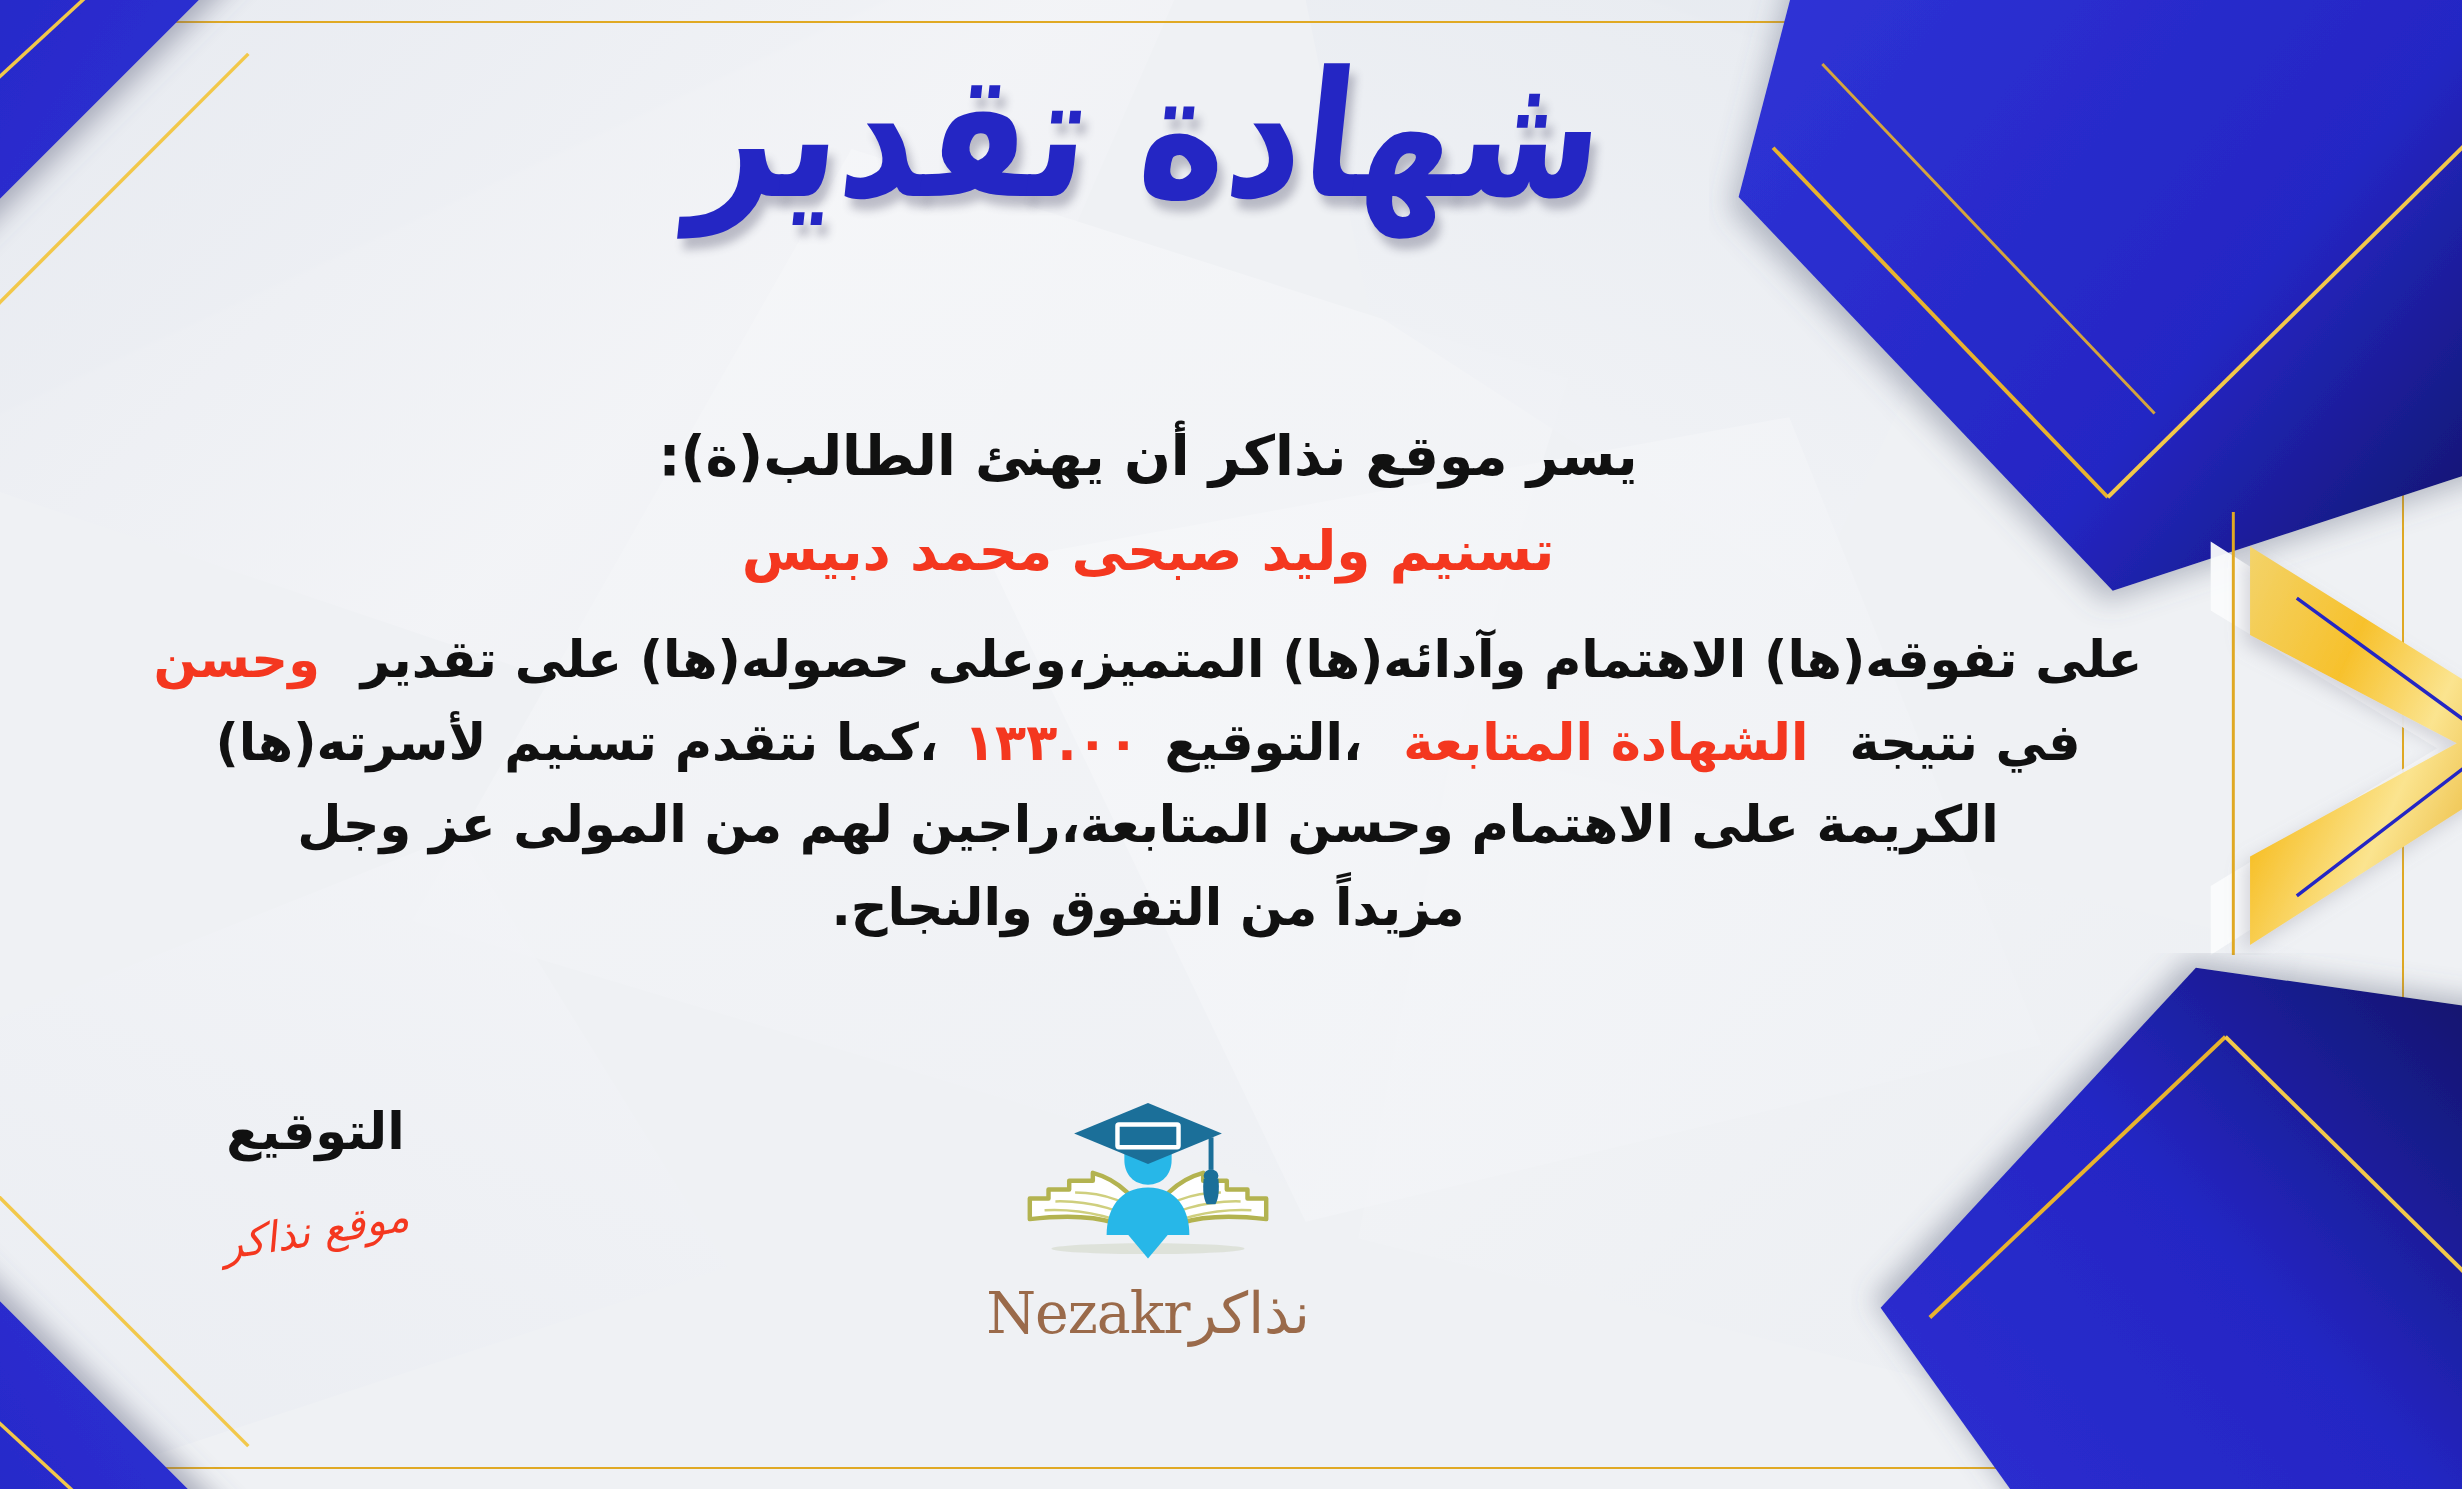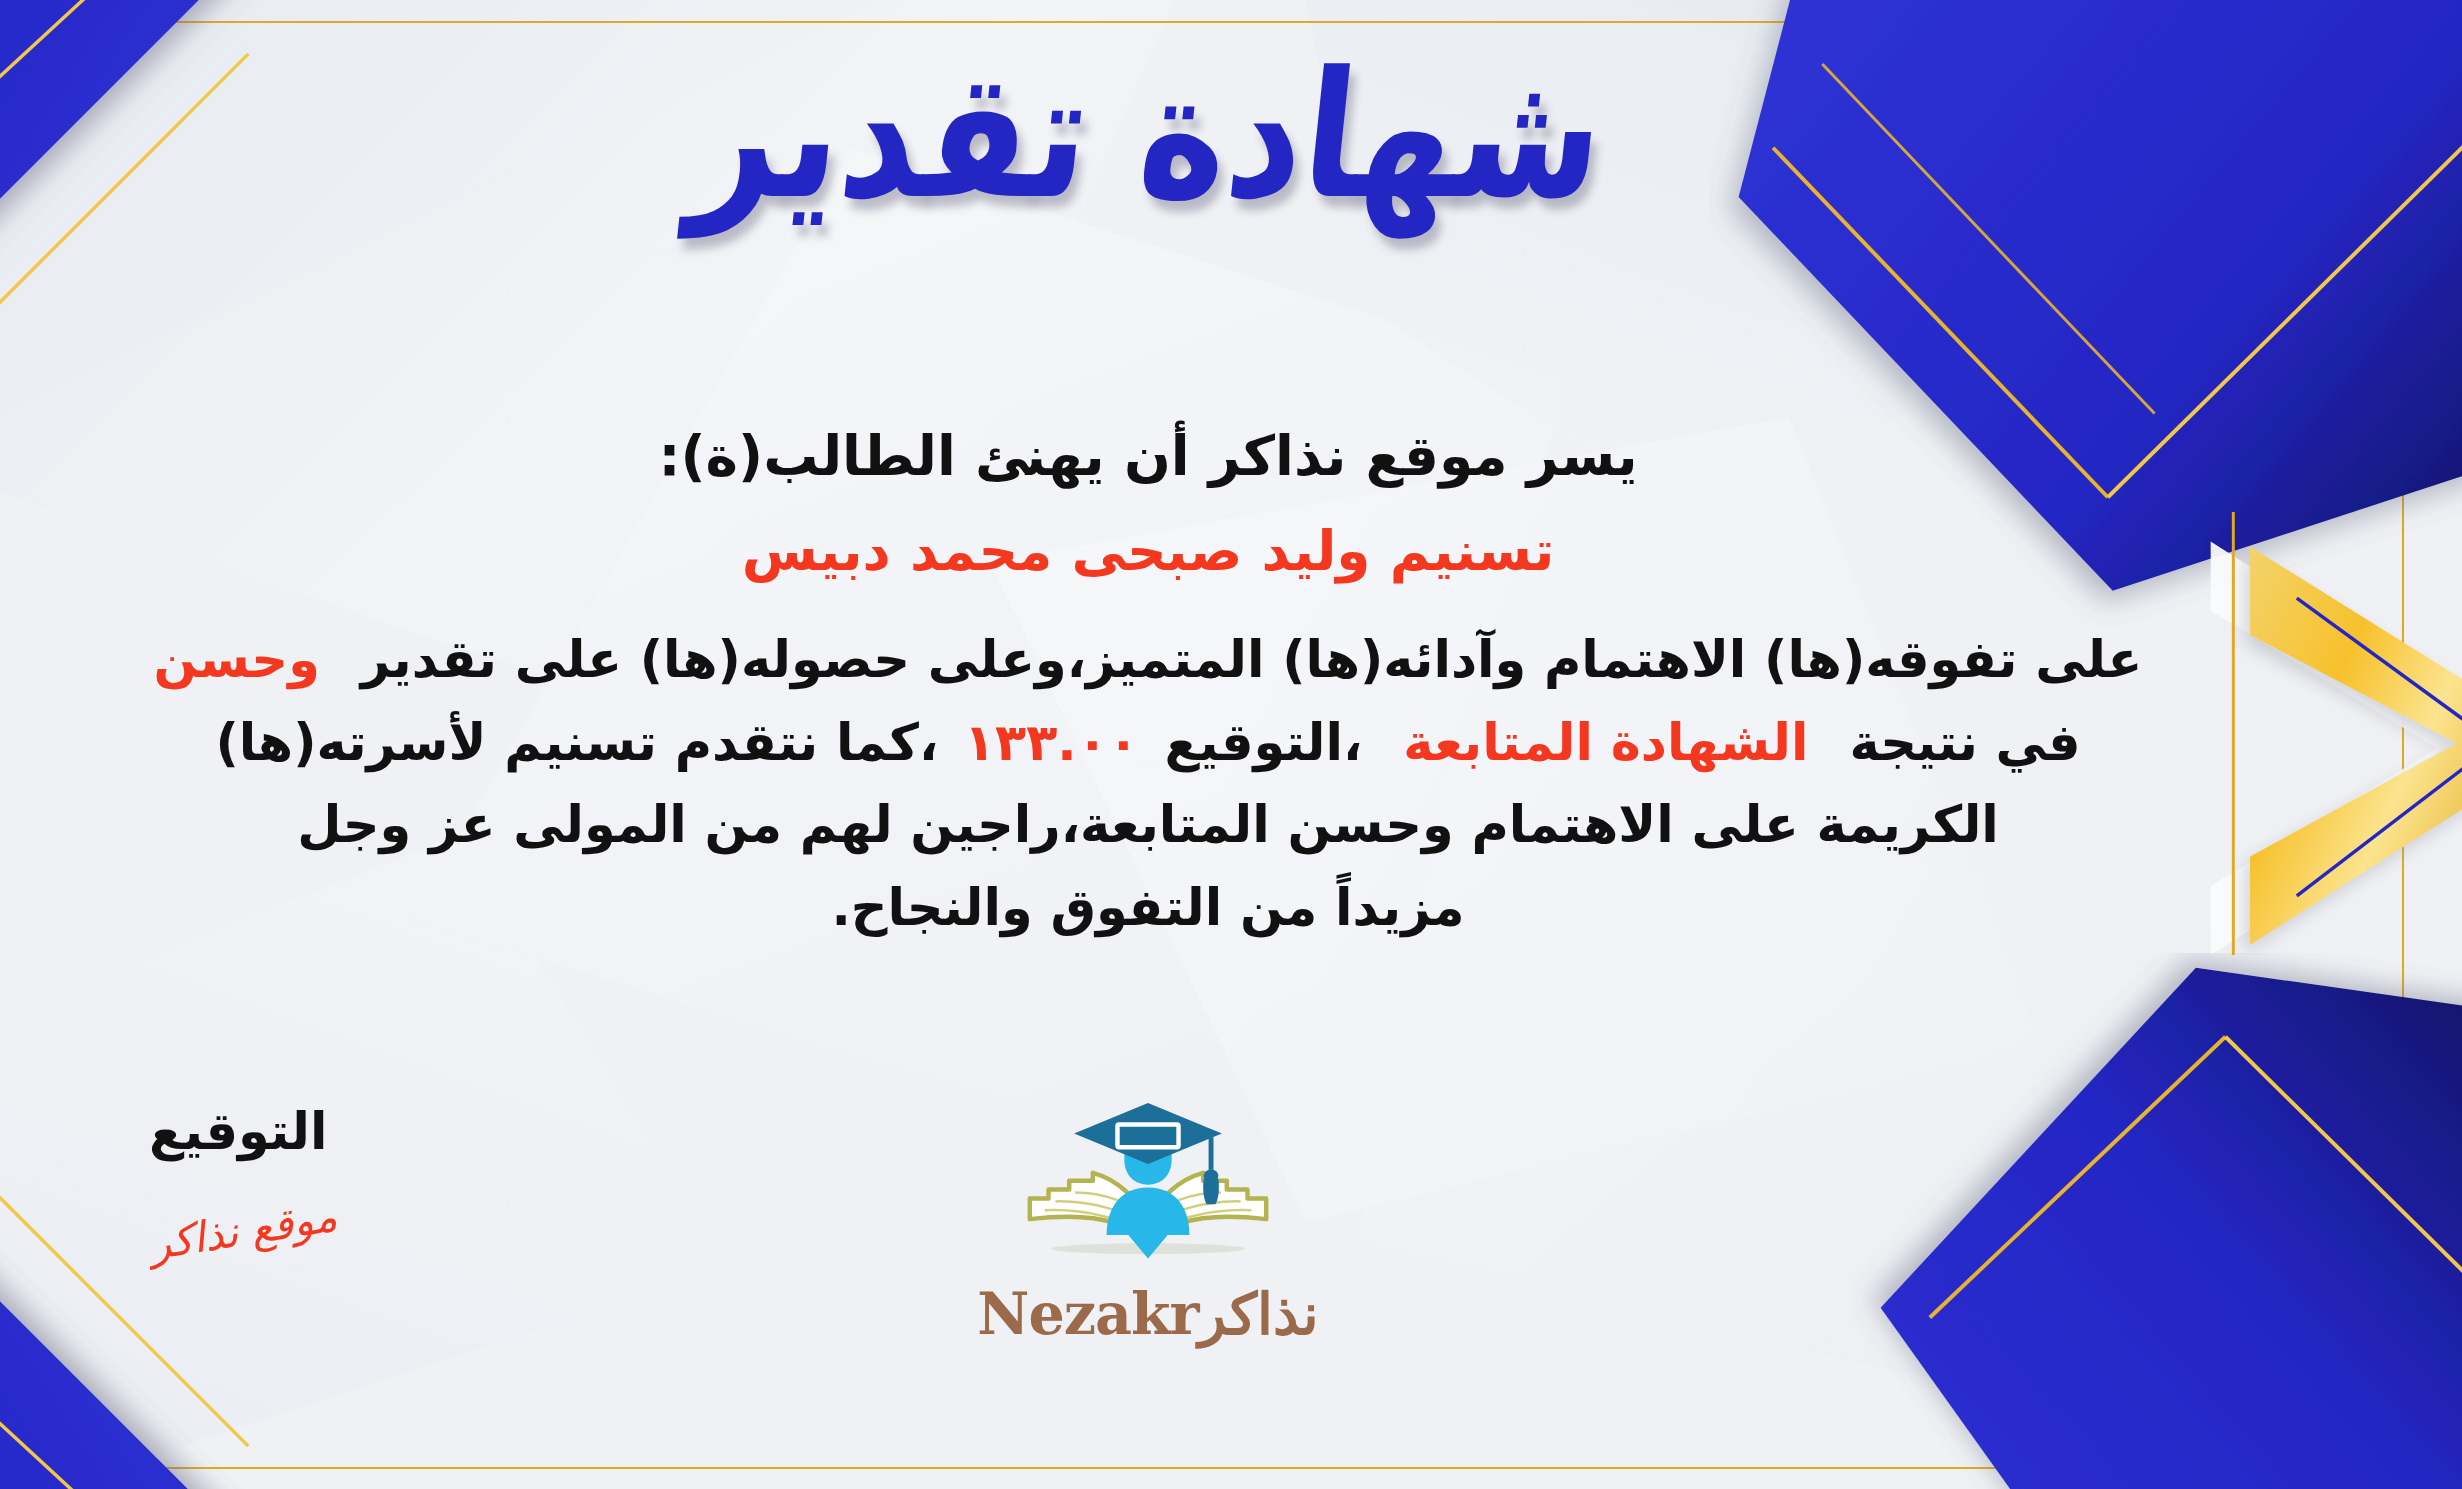--- a/index.html
+++ b/index.html
@@ -141,21 +141,21 @@
     position:absolute;
     left:0;right:0;
     bottom:84px;
     height:305px;
   }
   .sign-area{
     position:absolute;
     right:1980px;
     left:315px;
     top:0;
-    text-align:left;
+    text-align:center;
   }
   .sign-label{
     font-size:51px;
     font-weight:700;
     color:#111;
     line-height:1.2;
   }
   .sign-script{
     margin-top:44px;
     font-family:"DejaVu Serif","Liberation Serif",serif;
@@ -173,21 +173,21 @@
     top:-4.9px;
     display:flex;
     flex-direction:column;
     align-items:center;
   }
   .logo-mark{width:276px;height:197px;display:block;}
   .logo-text{
     margin-top:-12.8px;
     font-family:"DejaVu Serif","Liberation Serif",serif;
     font-size:57px;
-    font-weight:700;
+    font-weight:400;
     color:#9a6a4a;
     letter-spacing:-1px;
     white-space:nowrap;
     direction:rtl;
   }
 </style>
 </head>
 <body>
 
 <div id="certificate">

